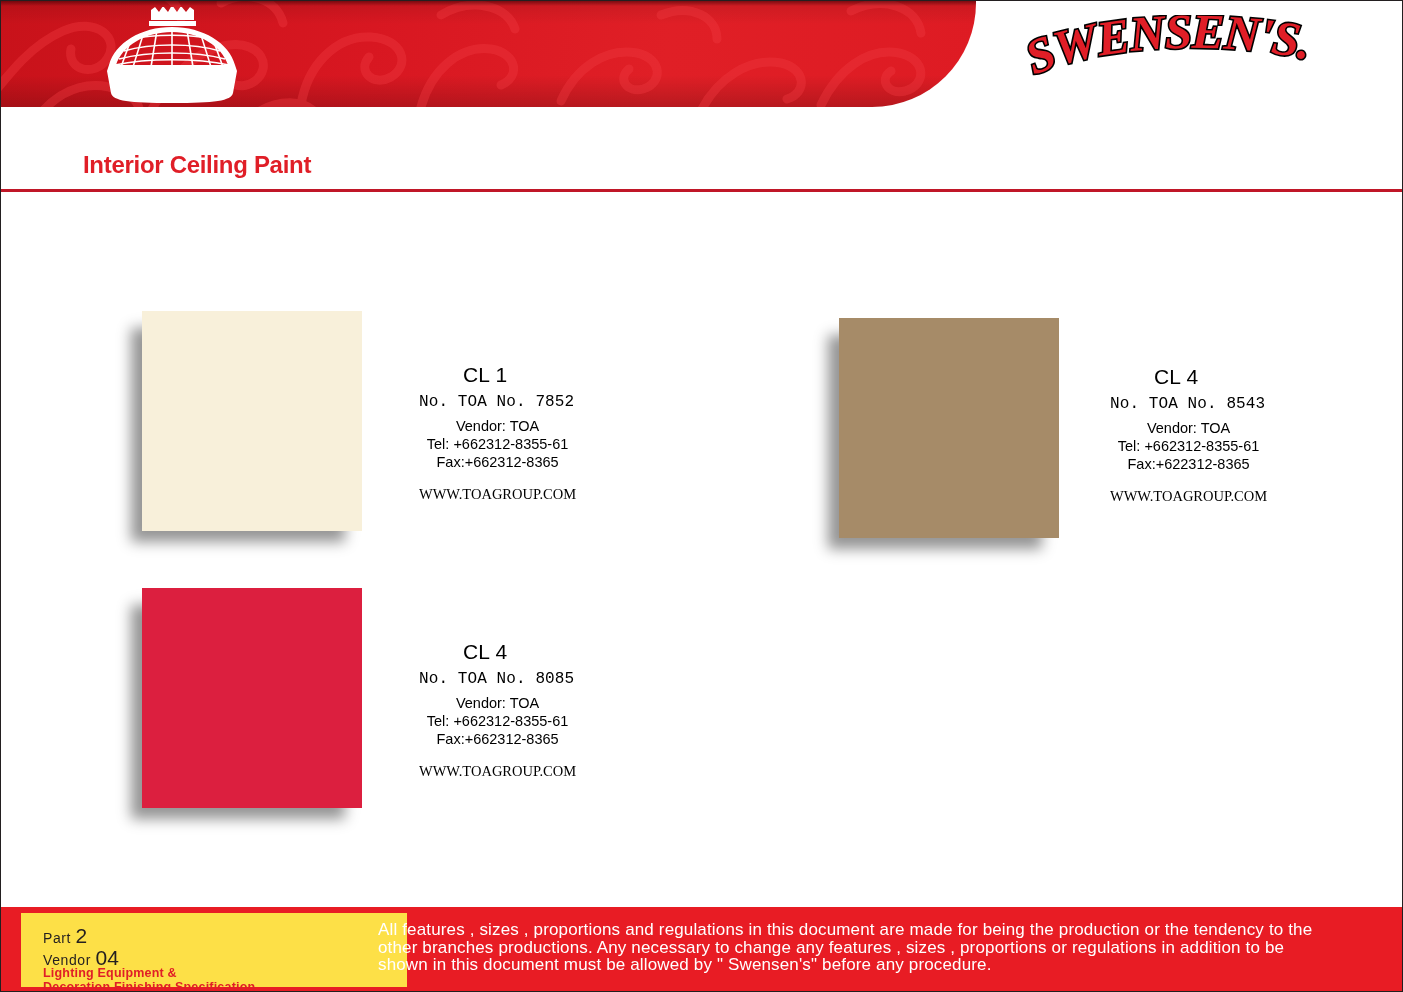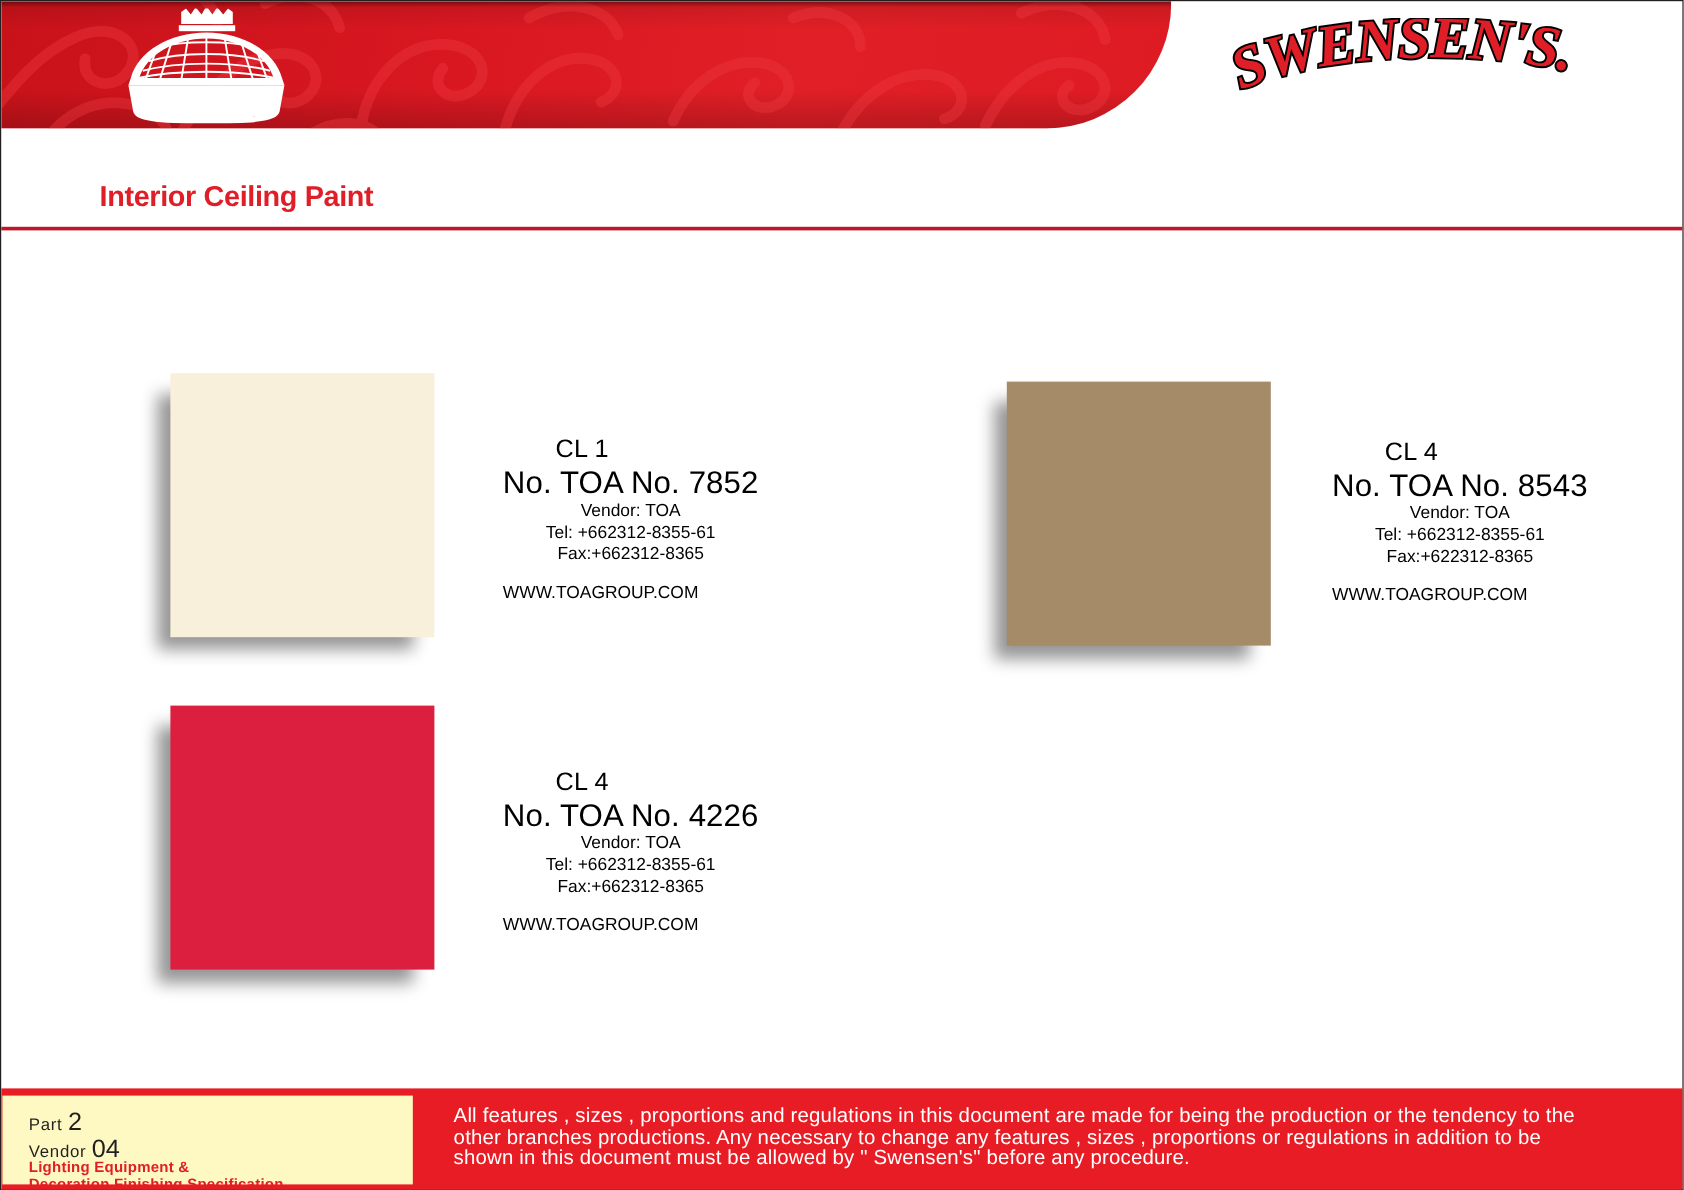--- a/index.html
+++ b/index.html
@@ -96,51 +96,54 @@
     color: #000000;
     white-space: nowrap;
   }
   .info-code {
     font-size: 21px;
     line-height: 27px;
     letter-spacing: 0.2px;
     margin-left: 44px;
   }
   .info-toa {
-    font-size: 26px;
+    font-size: 16px;
     line-height: 29px;
     letter-spacing: 0.1px;
+    font-family: Liberation Mono, monospace;
   }
   .info-small {
     font-size: 14.5px;
     line-height: 18px;
     text-align: center;
   }
   .info-web {
     font-size: 14.5px;
     line-height: 18px;
     margin-top: 14px;
+    font-family: Liberation Serif, serif;
   }
 
   
   .footer {
     position: absolute;
     left: 0;
     top: 906px;
     width: 1403px;
     height: 86px;
     background: #e81c24;
   }
   .footer-box {
     position: absolute;
-    left: 1px;
+    left: 20px;
     top: 6px;
     width: 342px;
     height: 74px;
-    background: #fef9c3;
+    background: #fde047;
+    padding-left: 44px;
   }
   .footer-part {
     position: absolute;
     left: 22px;
     top: 11px;
     color: #231f20;
     font-size: 14px;
     letter-spacing: 0.6px;
     white-space: nowrap;
   }
@@ -282,21 +285,21 @@
     <div class="info-small">Tel: +662312-8355-61</div>
     <div class="info-small">Fax:+622312-8365</div>
     <div class="info-web">WWW.TOAGROUP.COM</div>
   </div>
 </div>
 
 <div class="swatch-card" style="left:141px; top:587px; width:1100px; height:225px;">
   <div class="swatch-chip" style="background:#dc1f3f;"></div>
   <div class="swatch-info" style="left:277px; top:50px;">
     <div class="info-code">CL 4</div>
-    <div class="info-toa">No. TOA No. 4226</div>
+    <div class="info-toa">No. TOA No. 8085</div>
     <div class="info-small">Vendor: TOA</div>
     <div class="info-small"> Tel: +662312-8355-61</div>
     <div class="info-small">Fax:+662312-8365</div>
     <div class="info-web">WWW.TOAGROUP.COM</div>
   </div>
 </div>
 
 <div class="footer">
   <div class="footer-box">
     <div class="footer-part">

